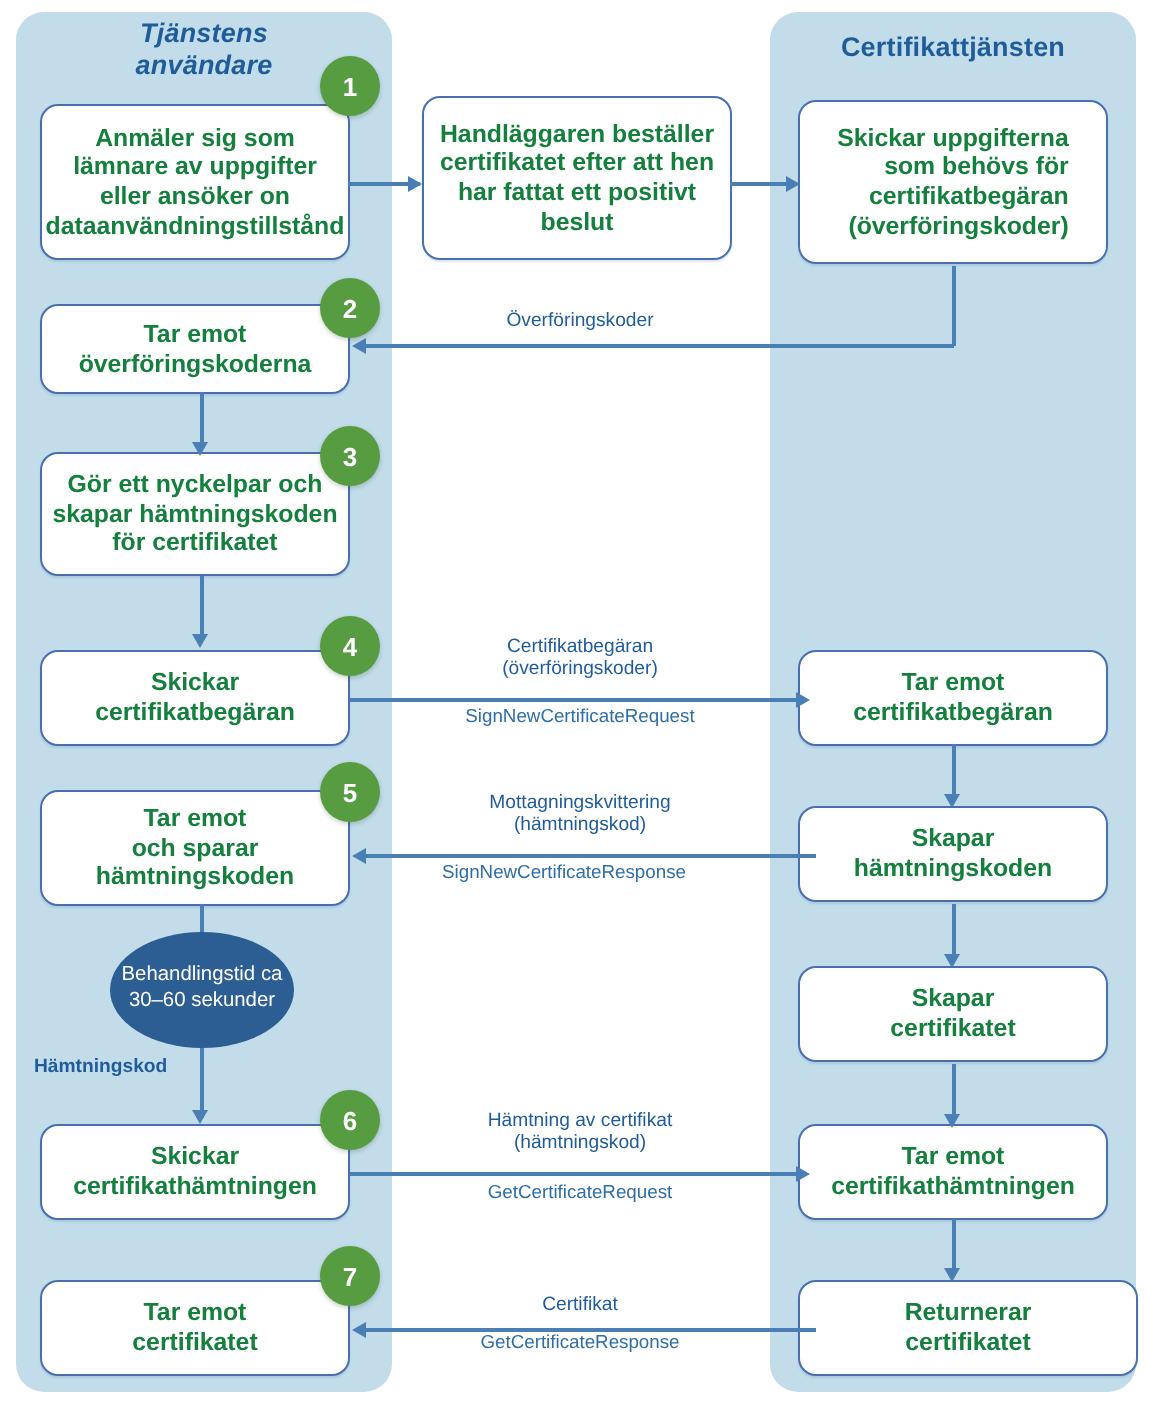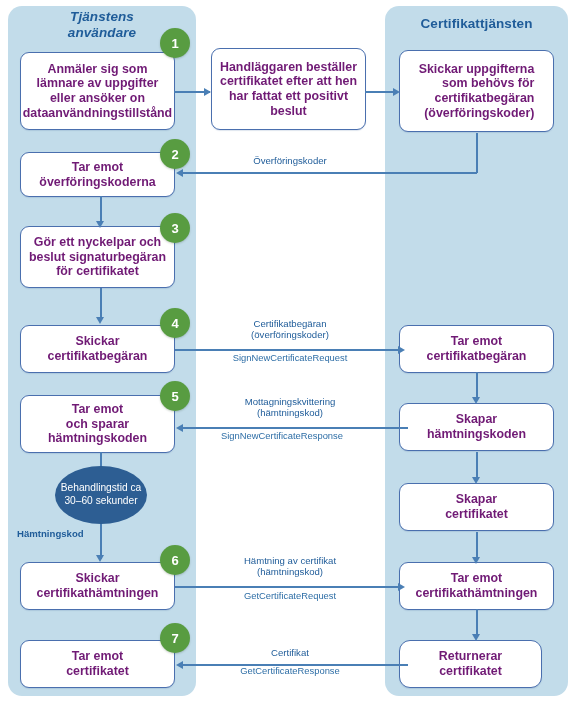--- a/index.html
+++ b/index.html
@@ -32,21 +32,21 @@
   .box{
     position:absolute;
     background:#ffffff;
     border:1.3px solid #4a6fae;
     border-radius:9px;
     box-sizing:border-box;
     display:flex;
     align-items:center;
     justify-content:center;
     text-align:center;
-    color:#701a75;
+    color:#15803d;
     font-weight:bold;
     font-size:12.4px;
     line-height:14.6px;
     padding:3px 5px;
     box-shadow:0 1px 1px rgba(80,110,160,.18);
   }
   .box span{display:block;}
 
   
   .badge{
@@ -205,21 +205,21 @@
   <div class="box" style="left:20px;top:152px;width:155px;height:45px;">
     <div>
       <span>Tar emot</span>
       <span>överföringskoderna</span>
     </div>
   </div>
 
   <div class="box" style="left:20px;top:226px;width:155px;height:62px;">
     <div>
       <span>Gör ett nyckelpar och</span>
-      <span>beslut signaturbegäran</span>
+      <span>skapar hämtningskoden</span>
       <span>för certifikatet</span>
     </div>
   </div>
 
   <div class="box" style="left:20px;top:325px;width:155px;height:48px;">
     <div>
       <span>Skickar</span>
       <span>certifikatbegäran</span>
     </div>
   </div>
@@ -267,21 +267,21 @@
     </div>
   </div>
 
   <div class="box" style="left:20px;top:640px;width:155px;height:48px;">
     <div>
       <span>Tar emot</span>
       <span>certifikatet</span>
     </div>
   </div>
 
-  <div class="box" style="left:399px;top:640px;width:143px;height:48px;border-radius:11px;">
+  <div class="box" style="left:399px;top:640px;width:170px;height:48px;">
     <div>
       <span>Returnerar</span>
       <span>certifikatet</span>
     </div>
   </div>
 
   <div class="ellipse" style="left:55px;top:466px;width:92px;height:58px;">
     <div>
       <span>Behandlingstid</span>
       <span>ca 30–60</span>

